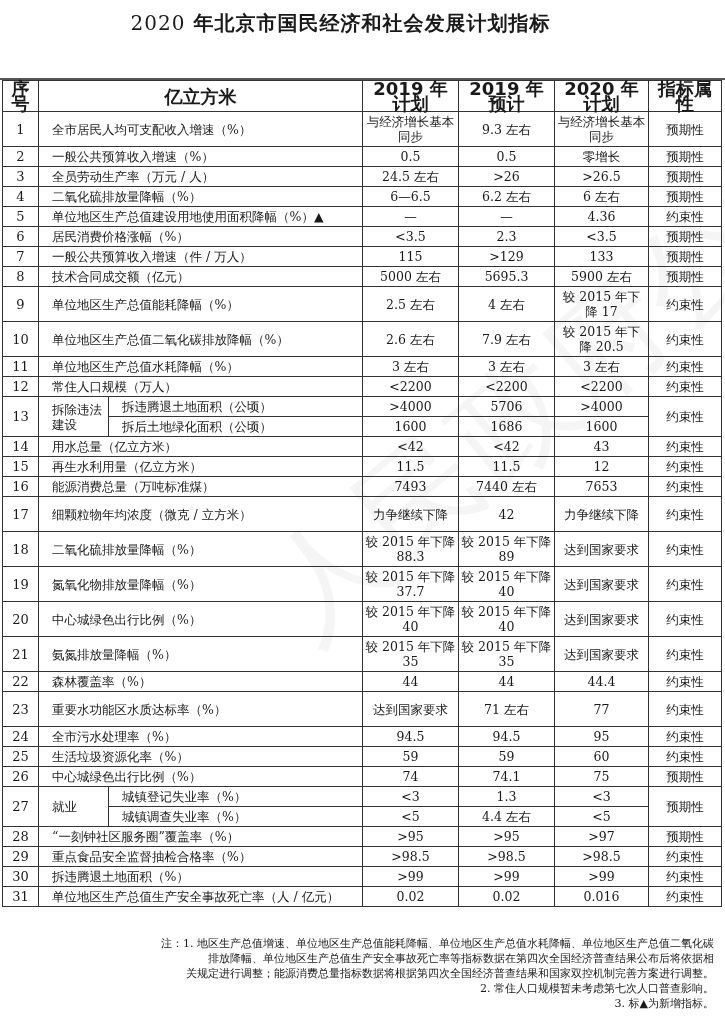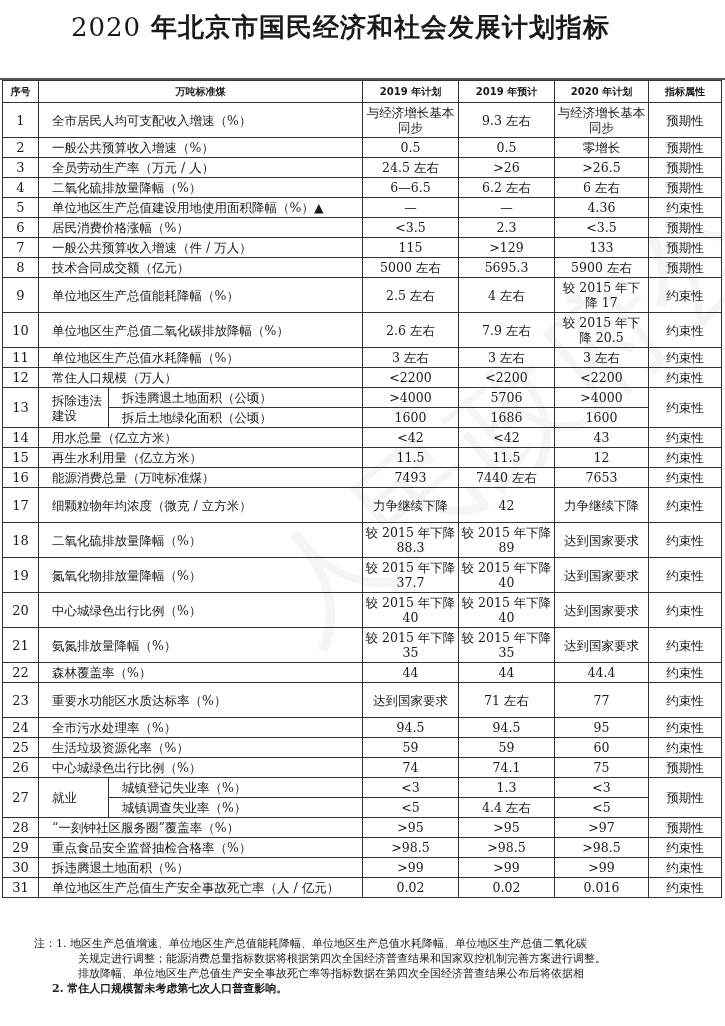--- a/index.html
+++ b/index.html
@@ -1,31 +1,31 @@
 <!DOCTYPE html>
 <html><head>
 <meta charset="utf-8">
 <style>
   html, body { margin:0; padding:0; background:#ffffff; }
   body { width:725px; height:1026px; position:relative; overflow:hidden; font-family:"DejaVu Serif", serif; color:#1a1a1a; }
-  .title { position:absolute; left:0; top:10px; width:681px; text-align:center; font-size:26px; font-weight:bold; letter-spacing:1px; font-family:"DejaVu Sans", sans-serif; }
+  .title { position:absolute; left:0; top:10px; width:681px; text-align:center; font-size:20px; font-weight:bold; letter-spacing:1px; font-family:"DejaVu Sans", sans-serif; }
   .title .yr { font-family:"DejaVu Serif", serif; font-weight:normal; }
   .topline { position:absolute; left:0; top:78px; width:725px; height:2px; background:#555; }
   table { position:absolute; left:2px; top:80px; border-collapse:collapse; table-layout:fixed; width:719px; font-size:12.5px; }
   td, th { border:1px solid #333; padding:0 2px; vertical-align:middle; line-height:15px; }
-  th { font-family:"DejaVu Sans", sans-serif; font-weight:bold; font-size:10px; height:21px; text-align:center; }
+  th { font-family:"DejaVu Sans", sans-serif; font-weight:bold; font-size:18px; height:21px; text-align:center; }
   td.c { text-align:center; }
   td.name { text-align:left; padding-left:13px; }
   td.num { text-align:center; font-size:13px; }
   tr.h1 td { height:19px; }
   tr.h2 td { height:34px; }
   .notes { position:absolute; left:34px; top:936px; width:680px; font-size:11px; line-height:15px; }
-  .notes .row { position:relative; }
+  .notes .row { position:relative;text-align:right; }
   .notes .ind { padding-left:44px; }
-  .notes .ind2 { padding-left:18px;font-weight:bold; }
+  .notes .ind2 { padding-left:18px; }
   .watermark { position:absolute; left:200px; top:300px; font-size:120px; color:rgba(0,0,0,0.04); transform:rotate(-40deg); pointer-events:none; font-family:"DejaVu Sans", sans-serif; white-space:nowrap; }
 </style>
 </head>
 <body>
 
 <div class="title"><span class="yr">2020</span><span> 年北京市国民经济和社会发展计划指标</span></div>
 <div class="topline"></div>
 
 <table>
   <colgroup>
@@ -33,21 +33,21 @@
       <col style="width:70px">
       <col style="width:254px">
     <col style="width:96px">
       <col style="width:96px">
       <col style="width:94px">
       <col style="width:73px">
   </colgroup>
   <thead>
     <tr>
       <th>序号</th>
-      <th colspan="2">万吨标准煤</th>
+      <th colspan="2">亿立方米</th>
       <th>2019 年计划</th>
       <th>2019 年预计</th>
       <th>2020 年计划</th>
       <th>指标属性</th>
     </tr>
   </thead>
   <tbody id="tbody">
       <tr class="h2">
         <td class="num">1</td>
         <td class="name" colspan="2">全市居民人均可支配收入增速（%）</td>
@@ -308,18 +308,19 @@
         <td class="c">0.02</td>
         <td class="c">0.02</td>
         <td class="c">0.016</td>
         <td class="c">约束性</td>
       </tr>
     </tbody>
 </table>
 
 <div class="notes">
   <div class="row"><span>注：</span><span>1. 地区生产总值增速、单位地区生产总值能耗降幅、单位地区生产总值水耗降幅、单位地区生产总值二氧化碳</span></div>
+  <div class="row ind">排放降幅、单位地区生产总值生产安全事故死亡率等指标数据在第四次全国经济普查结果公布后将依据相</div>
   <div class="row ind">关规定进行调整；能源消费总量指标数据将根据第四次全国经济普查结果和国家双控机制完善方案进行调整。</div>
-  <div class="row ind">排放降幅、单位地区生产总值生产安全事故死亡率等指标数据在第四次全国经济普查结果公布后将依据相</div>
   <div class="row ind2">2. 常住人口规模暂未考虑第七次人口普查影响。</div>
+  <div class="row ind2">3. 标▲为新增指标。</div>
 </div>
 
 <div class="watermark">人民政府公报</div>
 
 </body></html>

